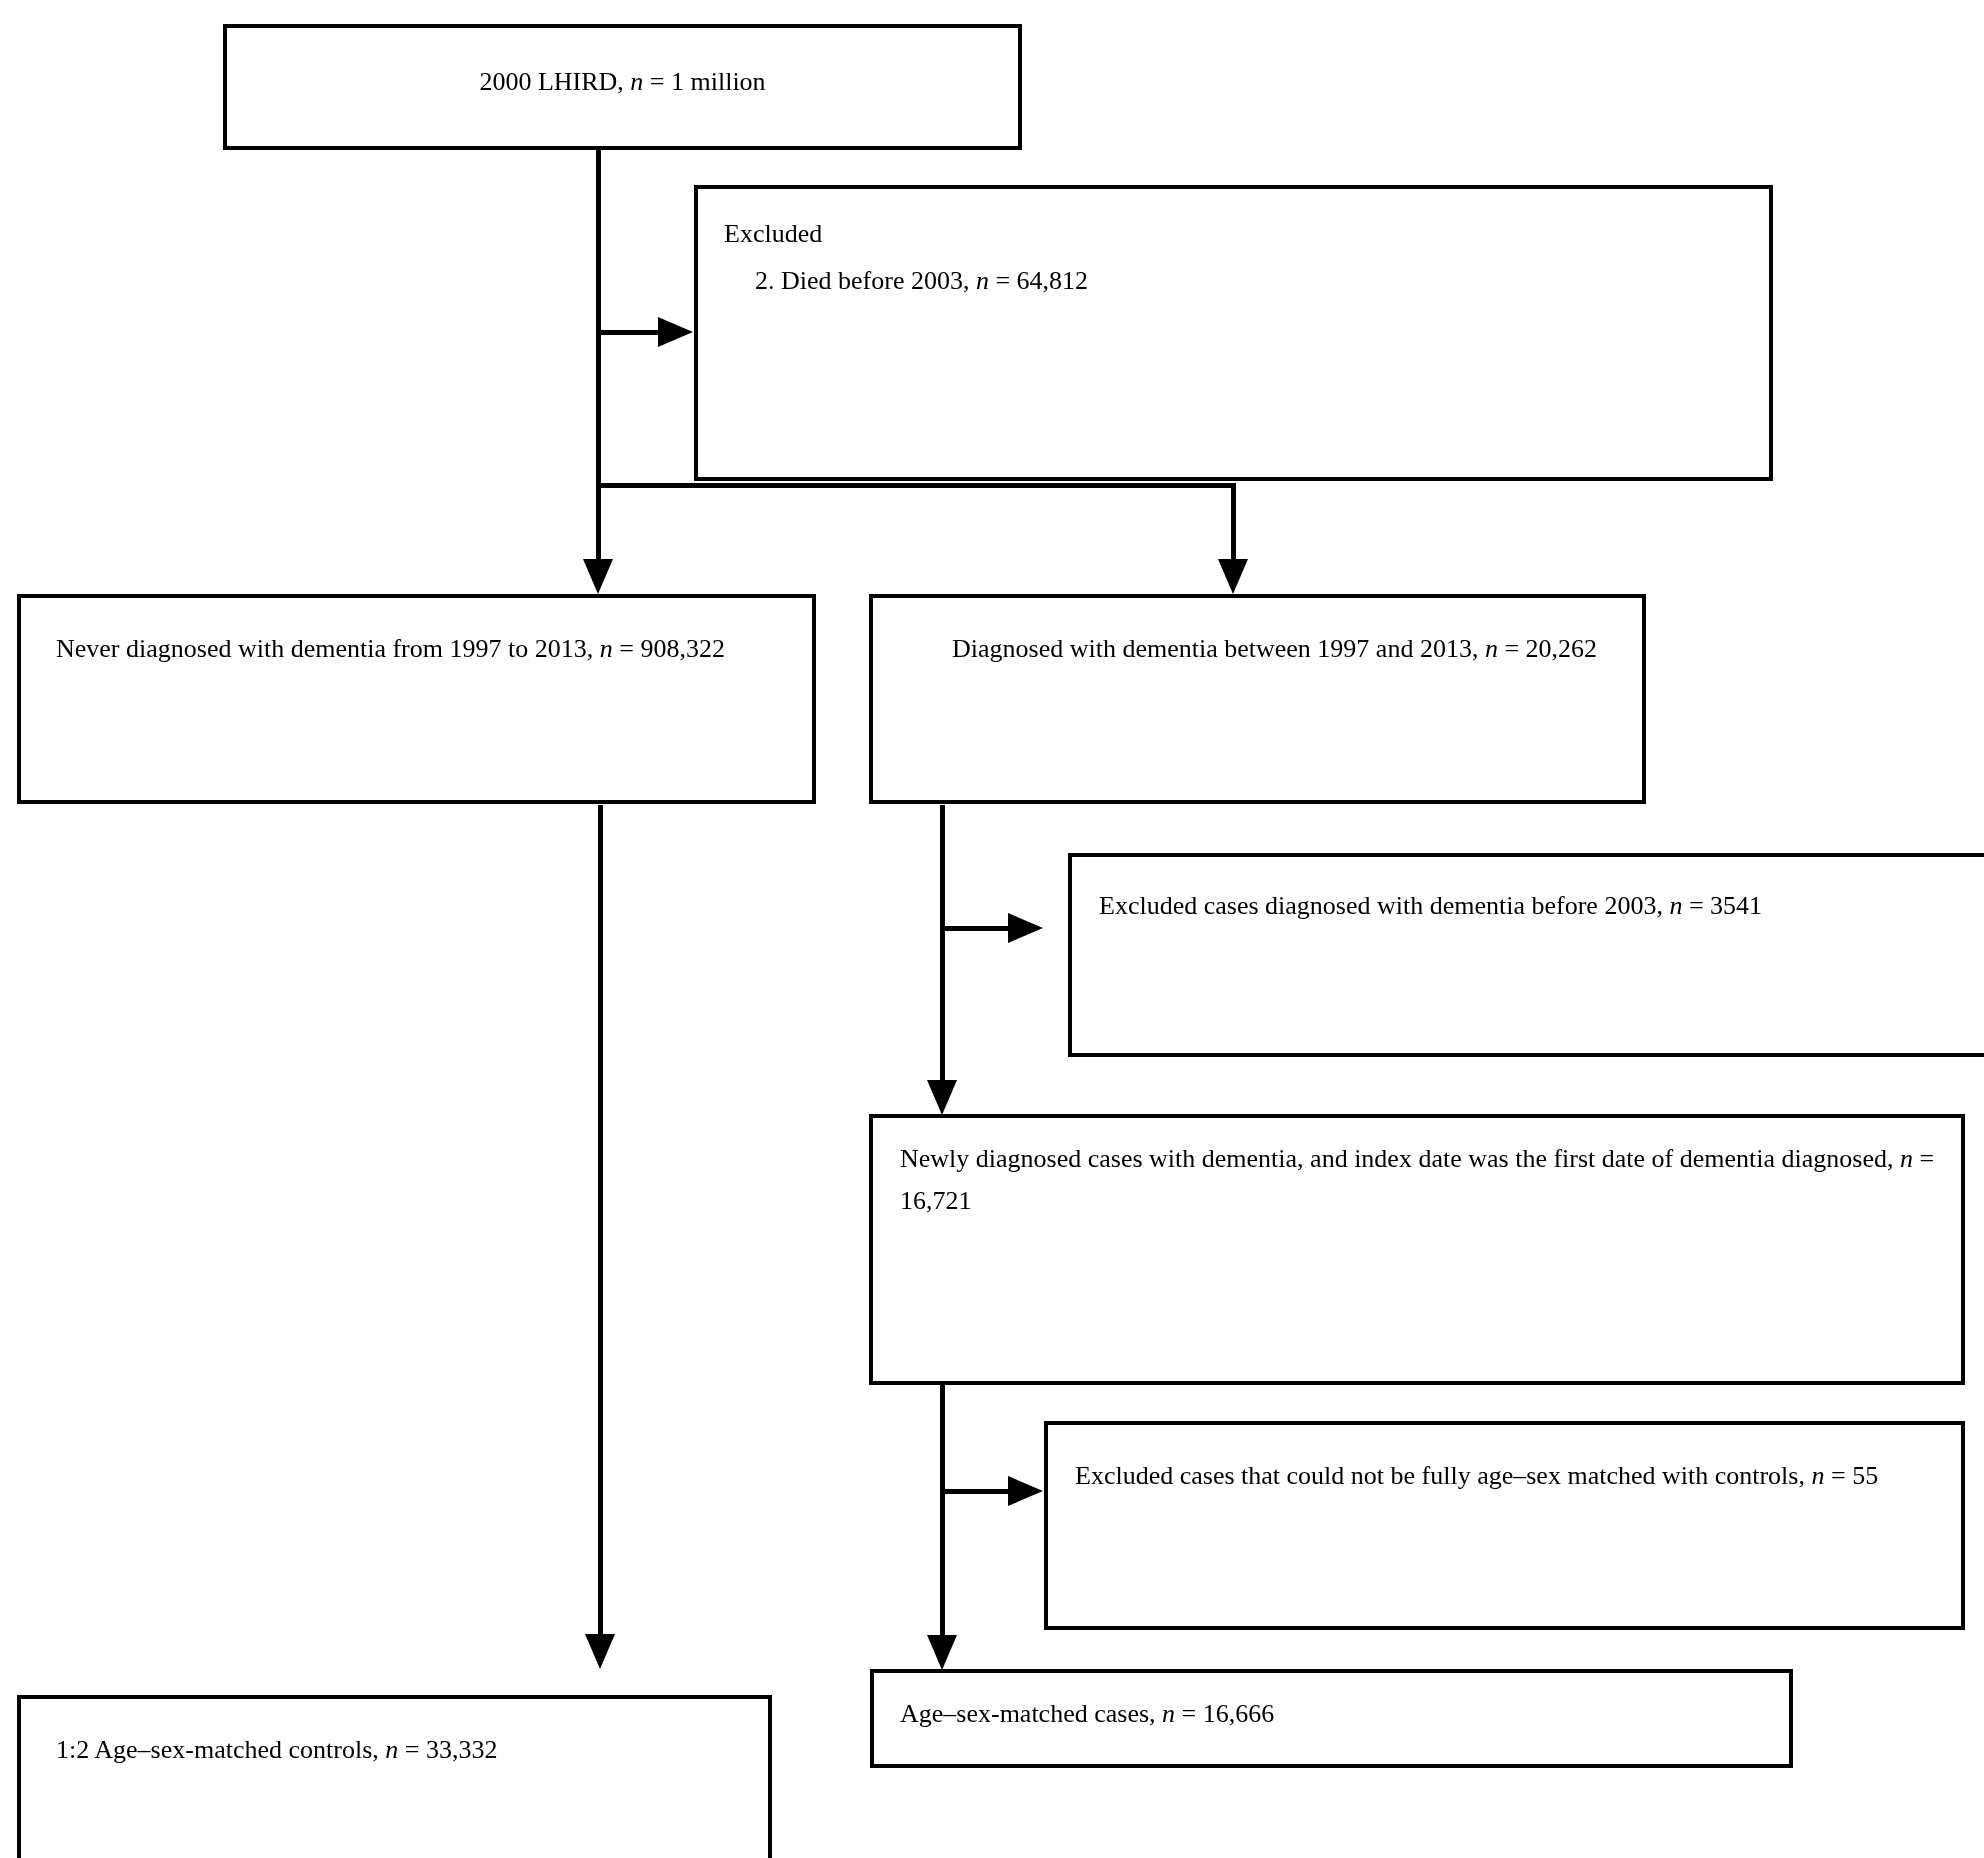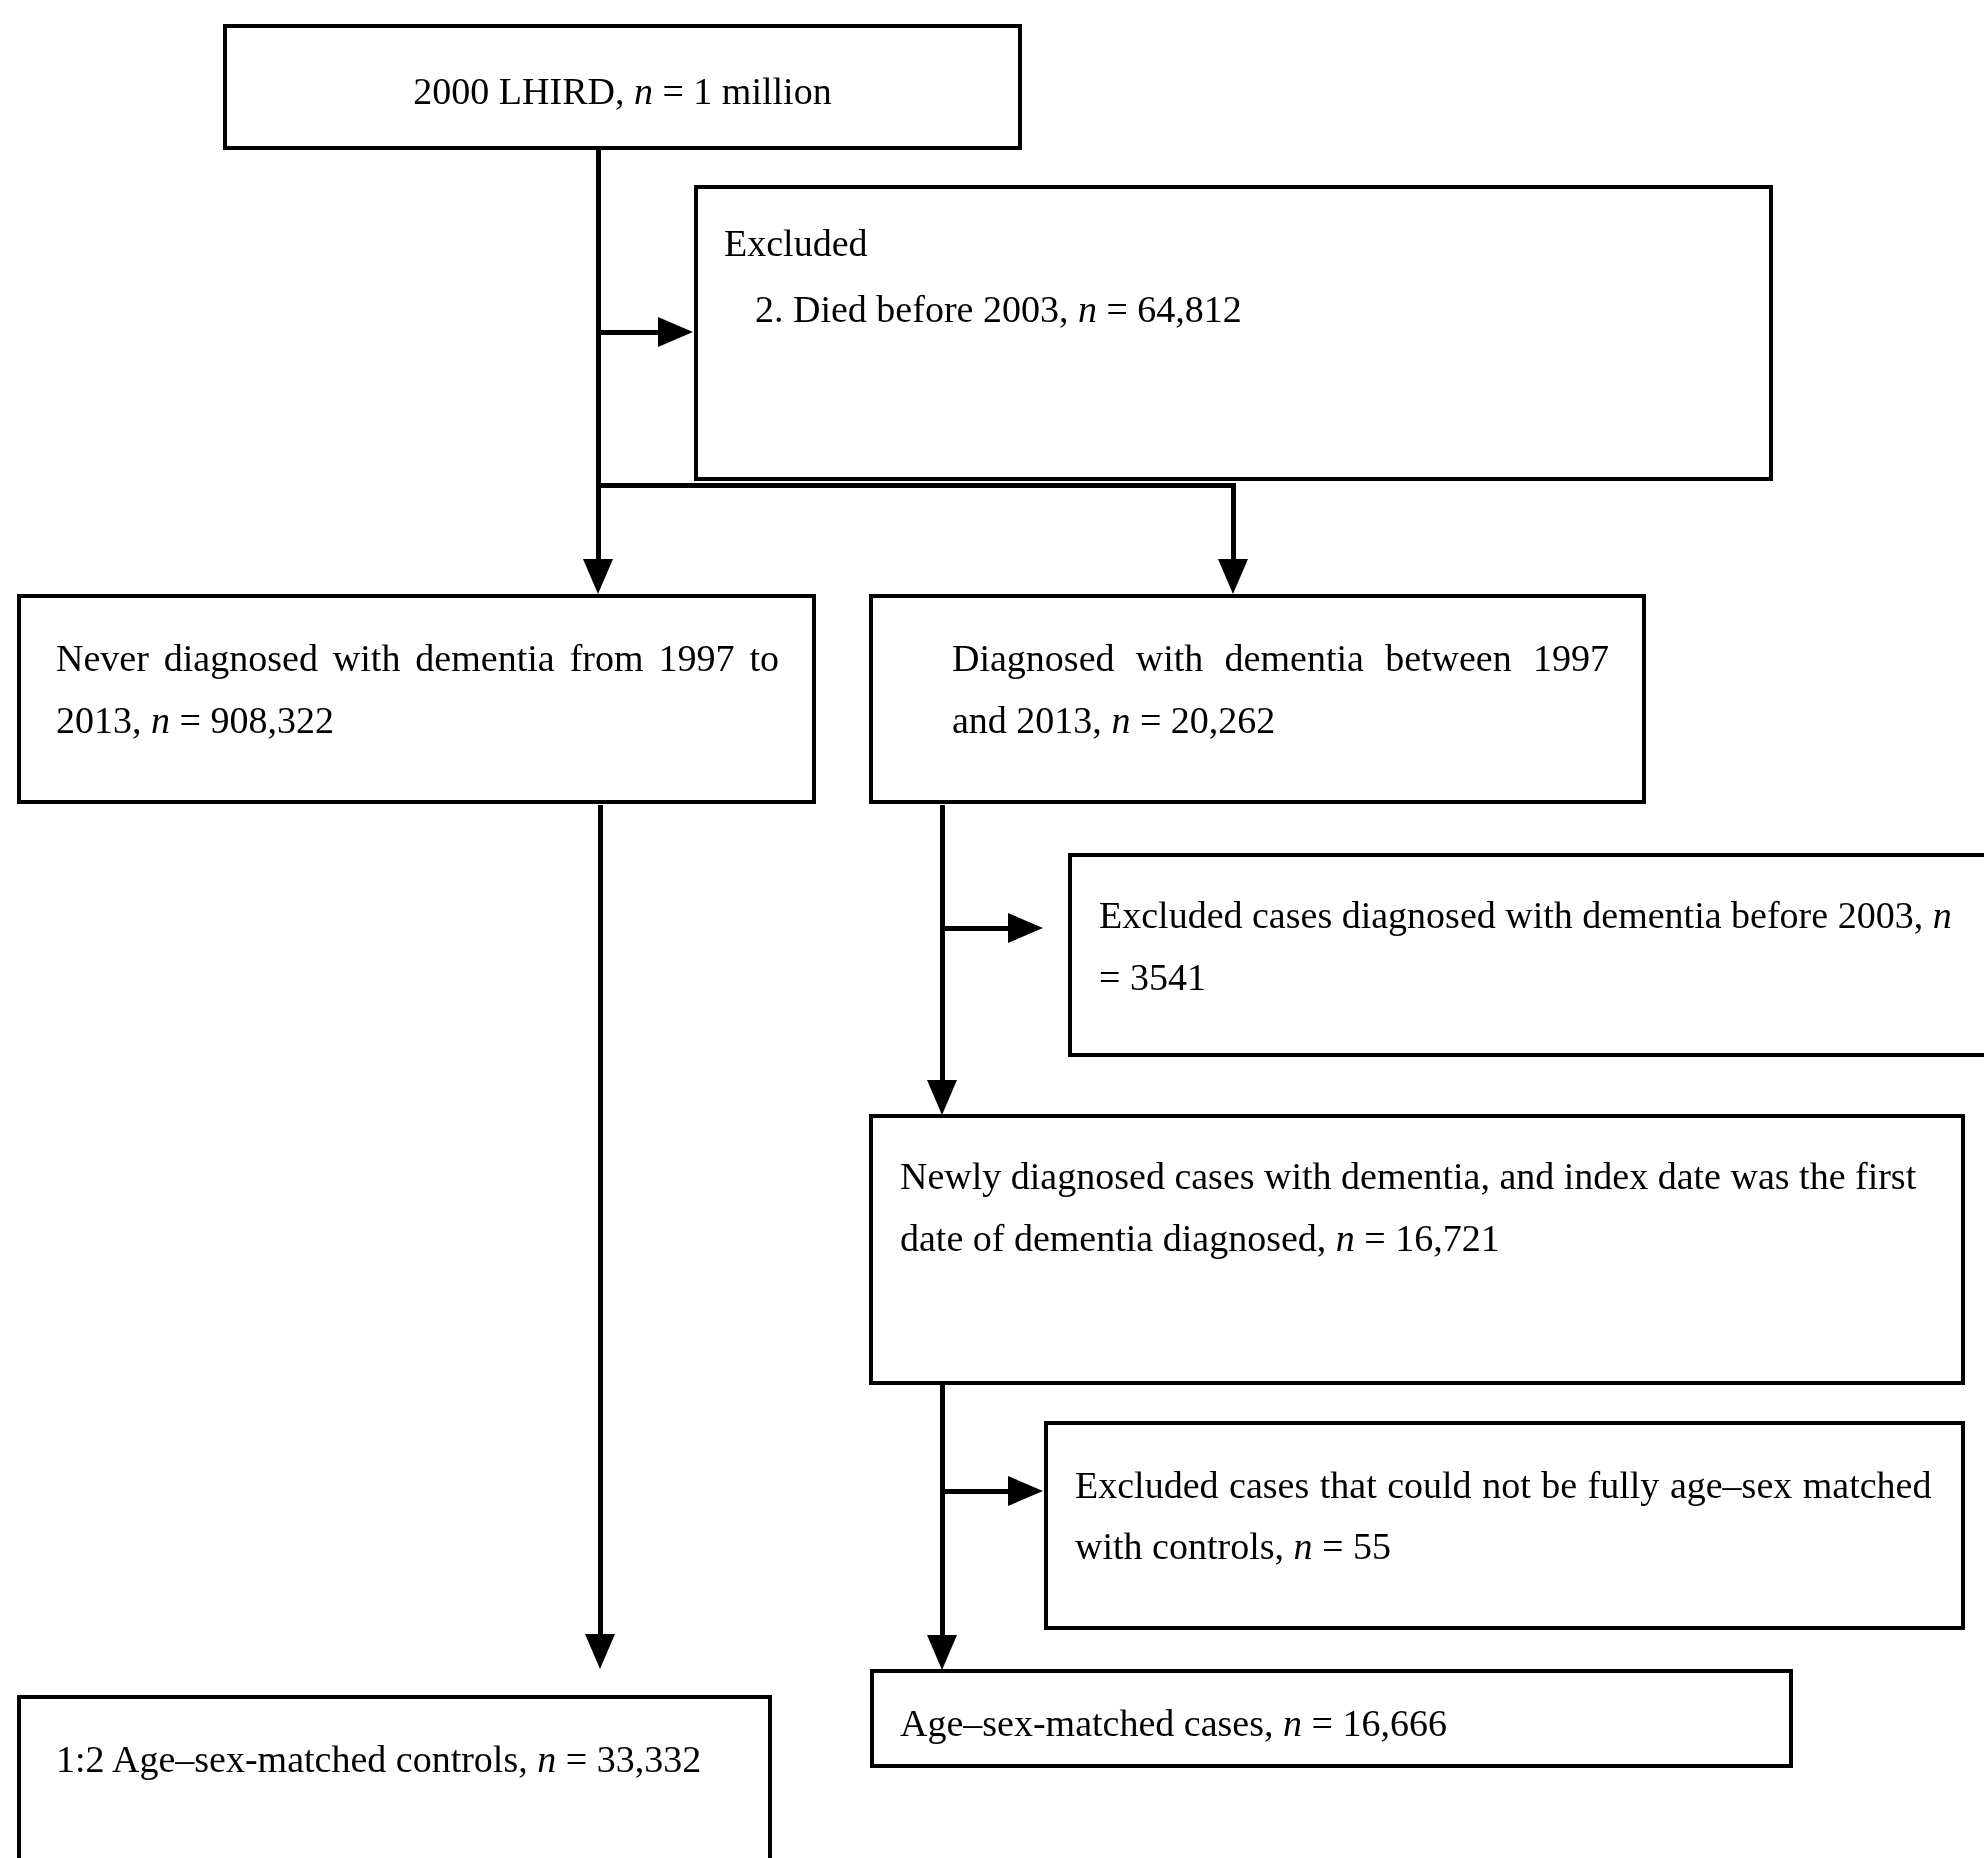--- a/index.html
+++ b/index.html
@@ -17,21 +17,21 @@
   }
   .node {
     position: absolute;
     box-sizing: border-box;
     border: 4px solid #000000;
     background: #ffffff;
     color: #000000;
   }
   .node .txt {
     display: block;
-    font-size: 38px;
+    font-size: 26px;
     line-height: 1.62;
     color: #000000;
   }
   .txt.center { text-align: center; }
   .txt.just   { text-align: justify; text-align-last: left; }
   .txt.left   { text-align: left; }
   em.nvar { font-style: italic; }
 
   
   .vline {
@@ -96,21 +96,21 @@
   </div>
 
   <div class="node" style="left:1044px; top:853px; width:921px; height:204px;margin-left:24px;">
     <div class="txt left" style="padding:28px 23px 0 27px;">
       <span>Excluded cases diagnosed with dementia</span>
       <span>before 2003, </span><em class="nvar">n</em><span> = 3541</span>
     </div>
   </div>
 
   <div class="node" style="left:869px; top:1114px; width:1096px; height:271px;">
-    <div class="txt left" style="padding:28px 17px 0 27px;">
+    <div class="txt left" style="padding:20px 17px 0 27px;">
       <span>Newly diagnosed cases with dementia, and index</span>
       <span>date was the first date of dementia diagnosed, </span><em class="nvar">n</em><span> =</span>
       <span>16,721</span>
     </div>
   </div>
 
   <div class="node" style="left:1044px; top:1421px; width:921px; height:209px;">
     <div class="txt just" style="padding:29.5px 29.5px 0 27px;">
       <span>Excluded cases that could not be fully</span>
       <span>age–sex matched with controls, </span><em class="nvar">n</em><span> = 55</span>

